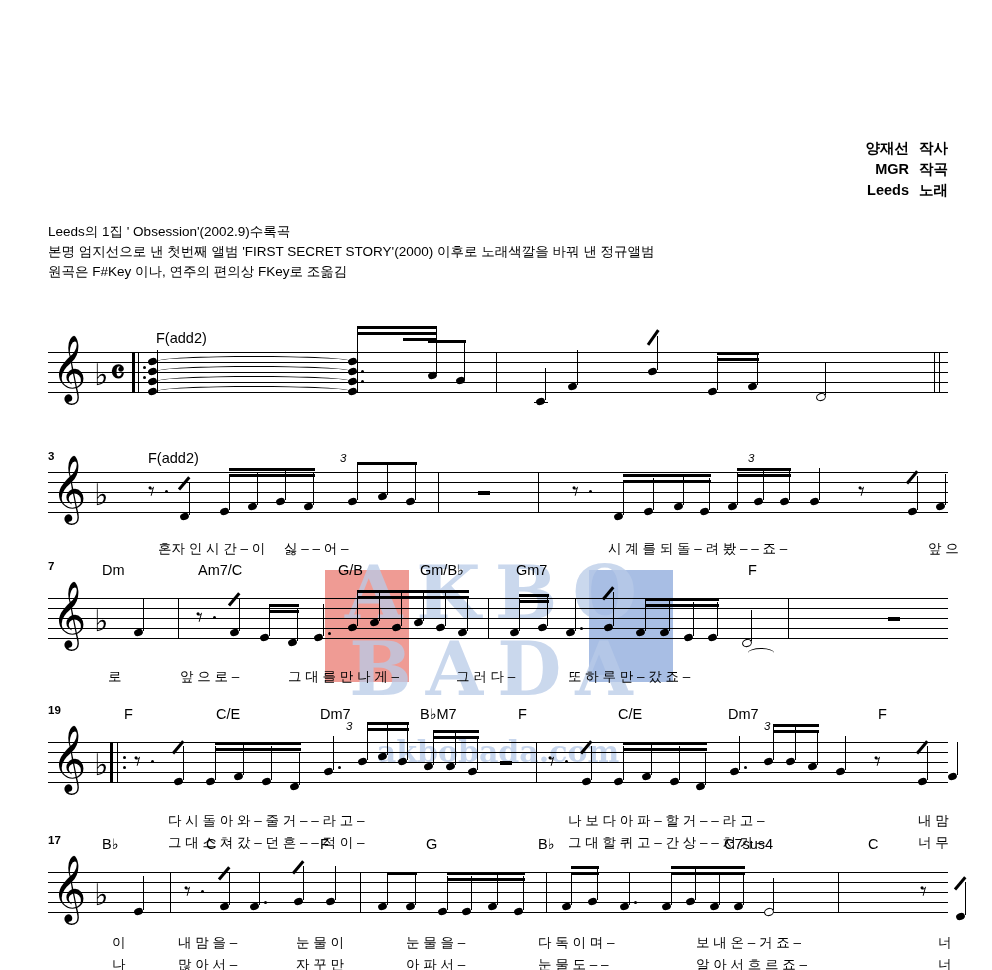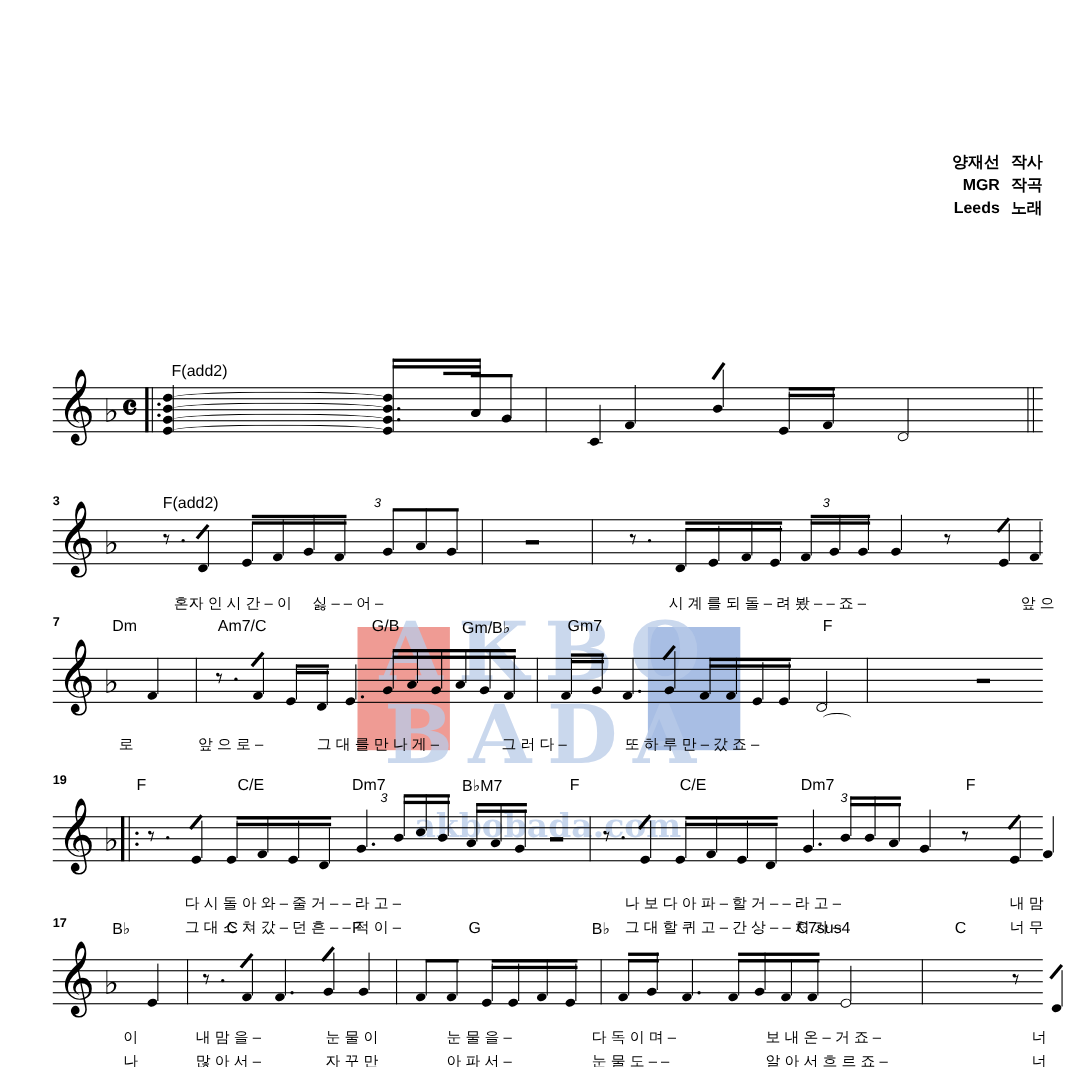--- a/index.html
+++ b/index.html
@@ -161,20 +161,25 @@
     <div>
       <span class="name">MGR</span>
       <span class="role">작곡</span>
     </div>
     <div>
       <span class="name">Leeds</span>
       <span class="role">노래</span>
     </div>
   </div>
 
+  <div class="notes">
+    <div>Leeds의 1집 ' Obsession'(2002.9)수록곡</div>
+    <div>본명 엄지선으로 낸 첫번째 앨범 'FIRST SECRET STORY'(2000) 이후로 노래색깔을 바꿔 낸 정규앨범</div>
+    <div>원곡은 F#Key 이나, 연주의 편의상 FKey로 조옮김</div>
+  </div>
 
   <div class="watermark">
     <div class="wm-flag"></div>
     <div class="wm-flag2"></div>
     <div class="wm-letters">AKBO</div>
     <div class="wm-letters l2">BADA</div>
     <div class="wm-text">akbobada.com</div>
   </div>
 
   <div class="system" style="top:352px;">

